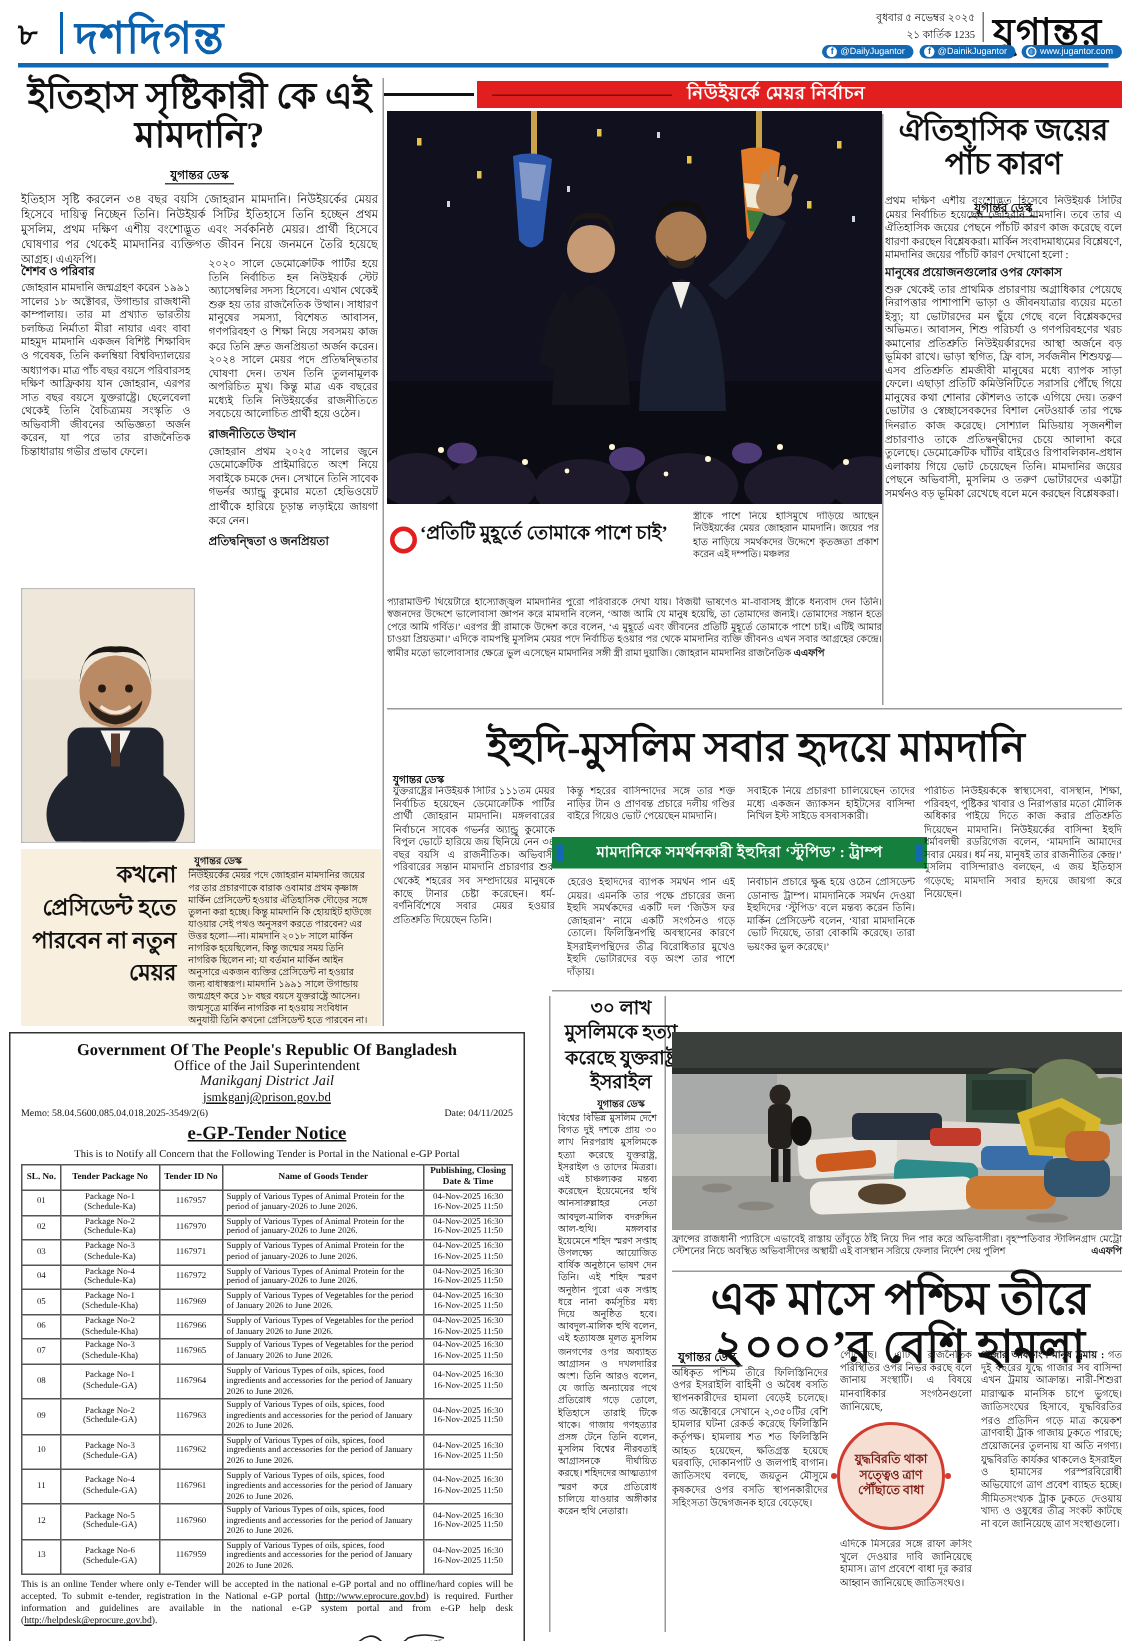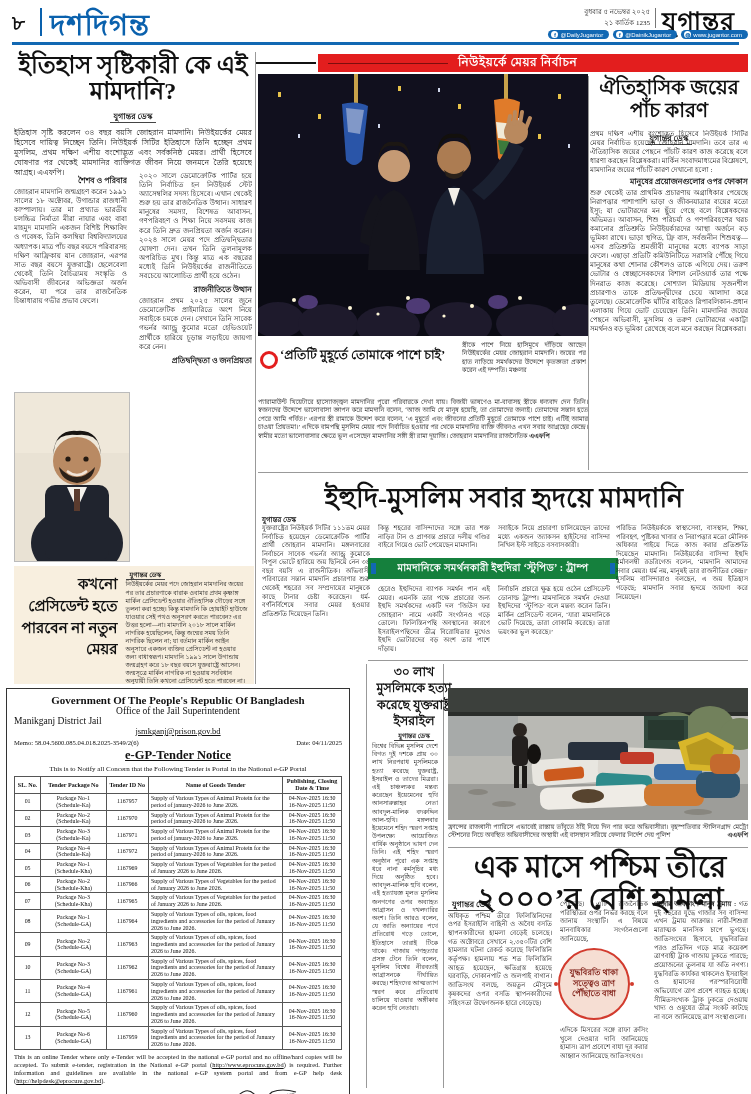--- a/index.html
+++ b/index.html
@@ -23,21 +23,21 @@
          border-radius:6px;padding:1px 6px 1px 3px;display:flex;align-items:center;gap:2px;white-space:nowrap;}
   .badge .ic{width:7px;height:7px;border-radius:50%;background:#fff;color:#1268b3;font-size:6px;font-weight:bold;
              display:flex;align-items:center;justify-content:center;line-height:1;}
   .bluebar{left:12px;top:42px;width:727px;height:3px;background:#1268b3;}
   
   .la-title{left:14px;top:52px;width:238px;text-align:center;font-size:24px;font-weight:bold;line-height:1.1;}
   .byline{font-size:8px;font-weight:bold;text-align:center;}
   .byline u{text-decoration:none;border-bottom:1px solid #444;padding:0 4px 1px;}
   .la-byline{left:14px;top:110px;width:238px;}
   .la-lead{left:14px;top:128px;width:238px;font-size:7.6px;line-height:1.32;height:48px;}
-  .subhead{font-weight:bold;text-align:right;font-size:7.8px;margin:2px 0 1px;}
+  .subhead{font-weight:bold;text-align:left;font-size:7.8px;margin:2px 0 1px;}
   .smalltext{font-size:7px;line-height:1.3;}
   .la-col1{left:14px;top:172px;width:113px;height:216px;}
   .la-col2{left:139px;top:172px;width:113px;height:388px;}
   .portrait{left:14px;top:392px;width:114px;height:168px;border:1px solid #bbb;}
   .qbox{left:14px;top:566px;width:240px;height:118px;background:#f8efdf;display:flex;}
   .qbig{width:102px;padding:8px 4px 0 6px;text-align:right;font-size:15px;font-weight:bold;line-height:1.45;}
   .qtxt{width:128px;padding:5px 6px 0 4px;font-size:6.2px;line-height:1.3;}
   .qtxt .byline{text-align:left;font-size:6.5px;margin-bottom:1px;}
   
   .connector{left:256px;top:62px;width:60px;height:2px;background:#111;}
@@ -69,21 +69,21 @@
   .trumpbox .txt{font-size:10px;font-weight:bold;letter-spacing:.3px;}
   .ma-c2b{left:378px;top:585px;width:112px;height:70px;}
   .ma-c3b{left:498px;top:585px;width:112px;height:70px;}
   .ma-c4{left:616px;top:524px;width:132px;height:131px;}
   .bot-rule{left:368px;top:660px;width:380px;}
   
   .tender{left:6px;top:688px;width:344px;height:504px;border:1.6px solid #333;
           font-family:"Liberation Serif","DejaVu Serif",serif;padding:5px 7px;box-sizing:border-box;}
   .tender .l1{text-align:center;font-size:11px;font-weight:bold;}
   .tender .l2{text-align:center;font-size:9.5px;}
-  .tender .l3{text-align:left;font-size:9.5px;}
+  .tender .l3{text-align:center;font-size:9.5px;font-style:italic;}
   .tender .email{text-align:center;font-size:8.5px;text-decoration:underline;}
   .tender .memo-row{display:flex;justify-content:space-between;font-size:6.6px;margin-top:3px;}
   .tender .nt{text-align:center;font-size:12.5px;font-weight:bold;text-decoration:underline;margin-top:2px;}
   .tender .intro{text-align:center;font-size:7px;margin-top:2px;}
   table.tt{border-collapse:collapse;width:100%;margin-top:3px;font-size:5.9px;line-height:1.15;}
   table.tt th,table.tt td{border:0.8px solid #555;padding:1px 2px;text-align:center;vertical-align:middle;}
   table.tt th{font-weight:bold;font-size:6.1px;}
   table.tt td.goods{text-align:left;}
   .tender .foot{font-size:6.4px;text-align:justify;margin-top:3px;line-height:1.25;}
   .tender .foot u{text-decoration:underline;}

